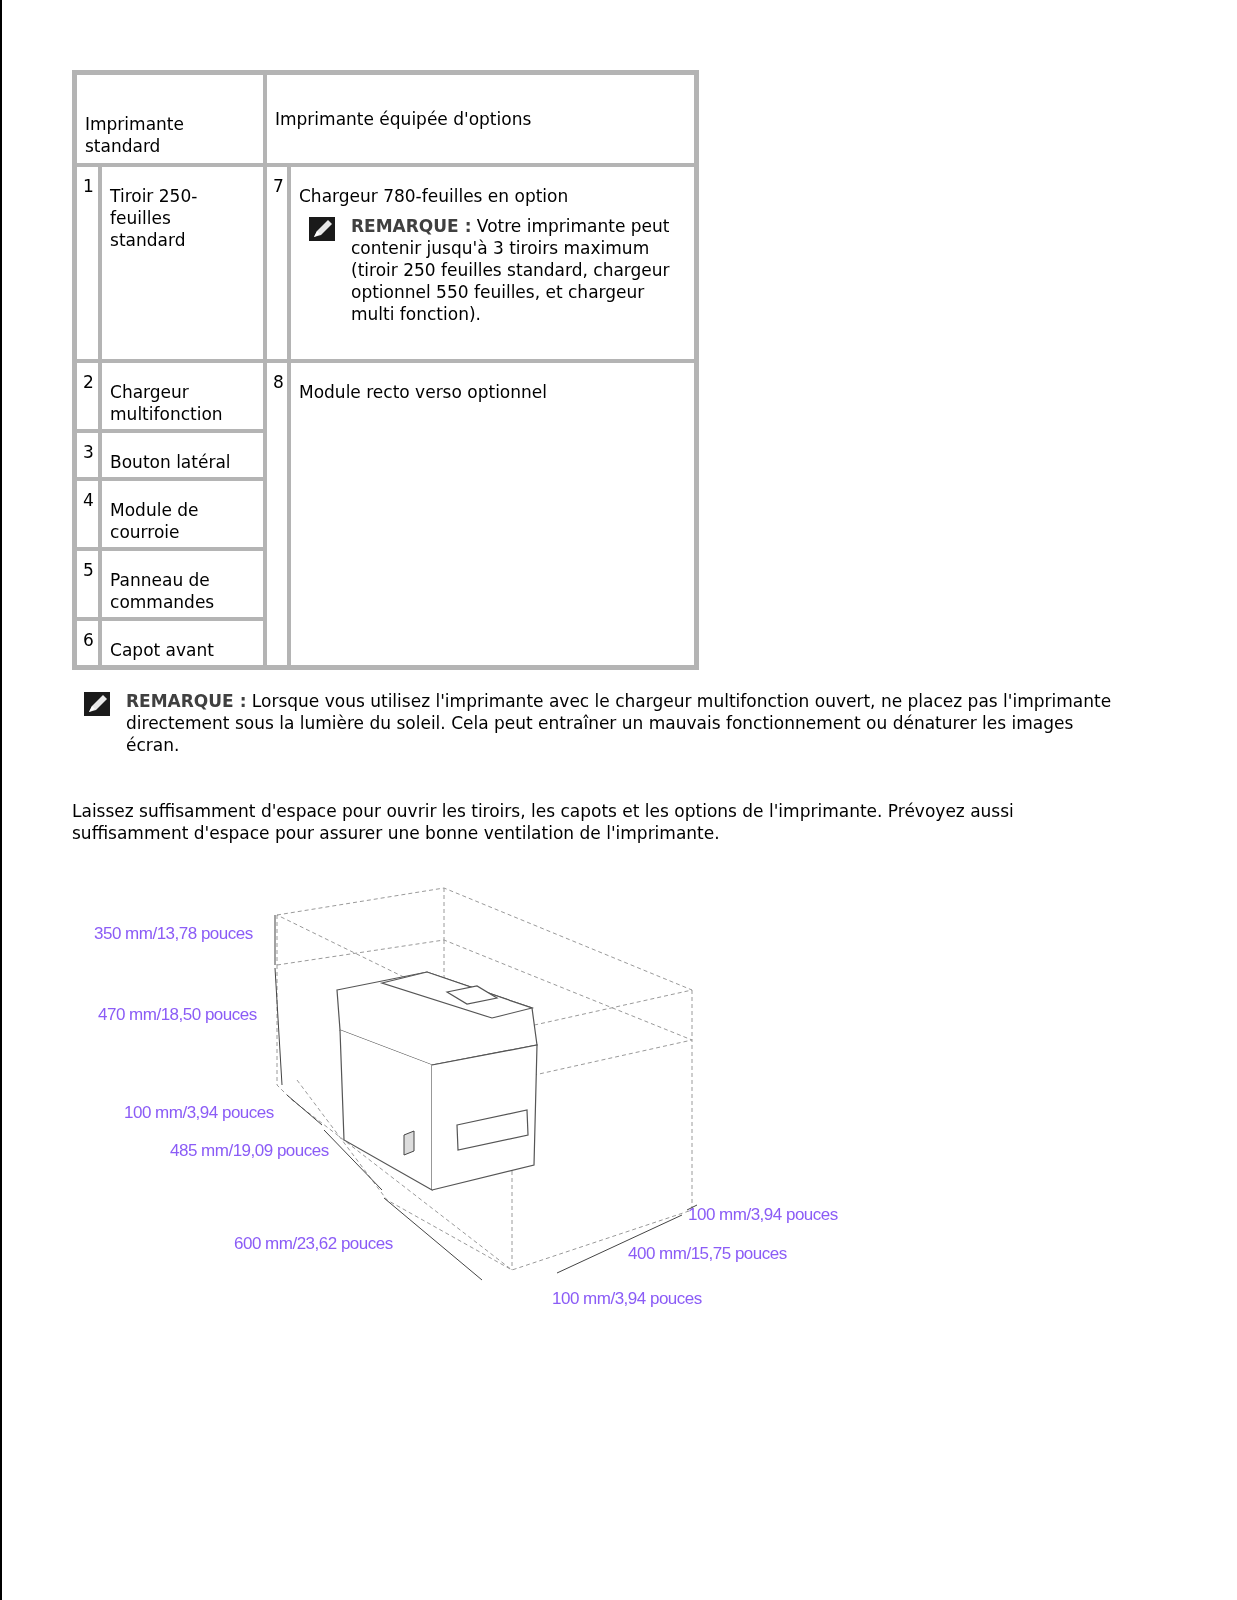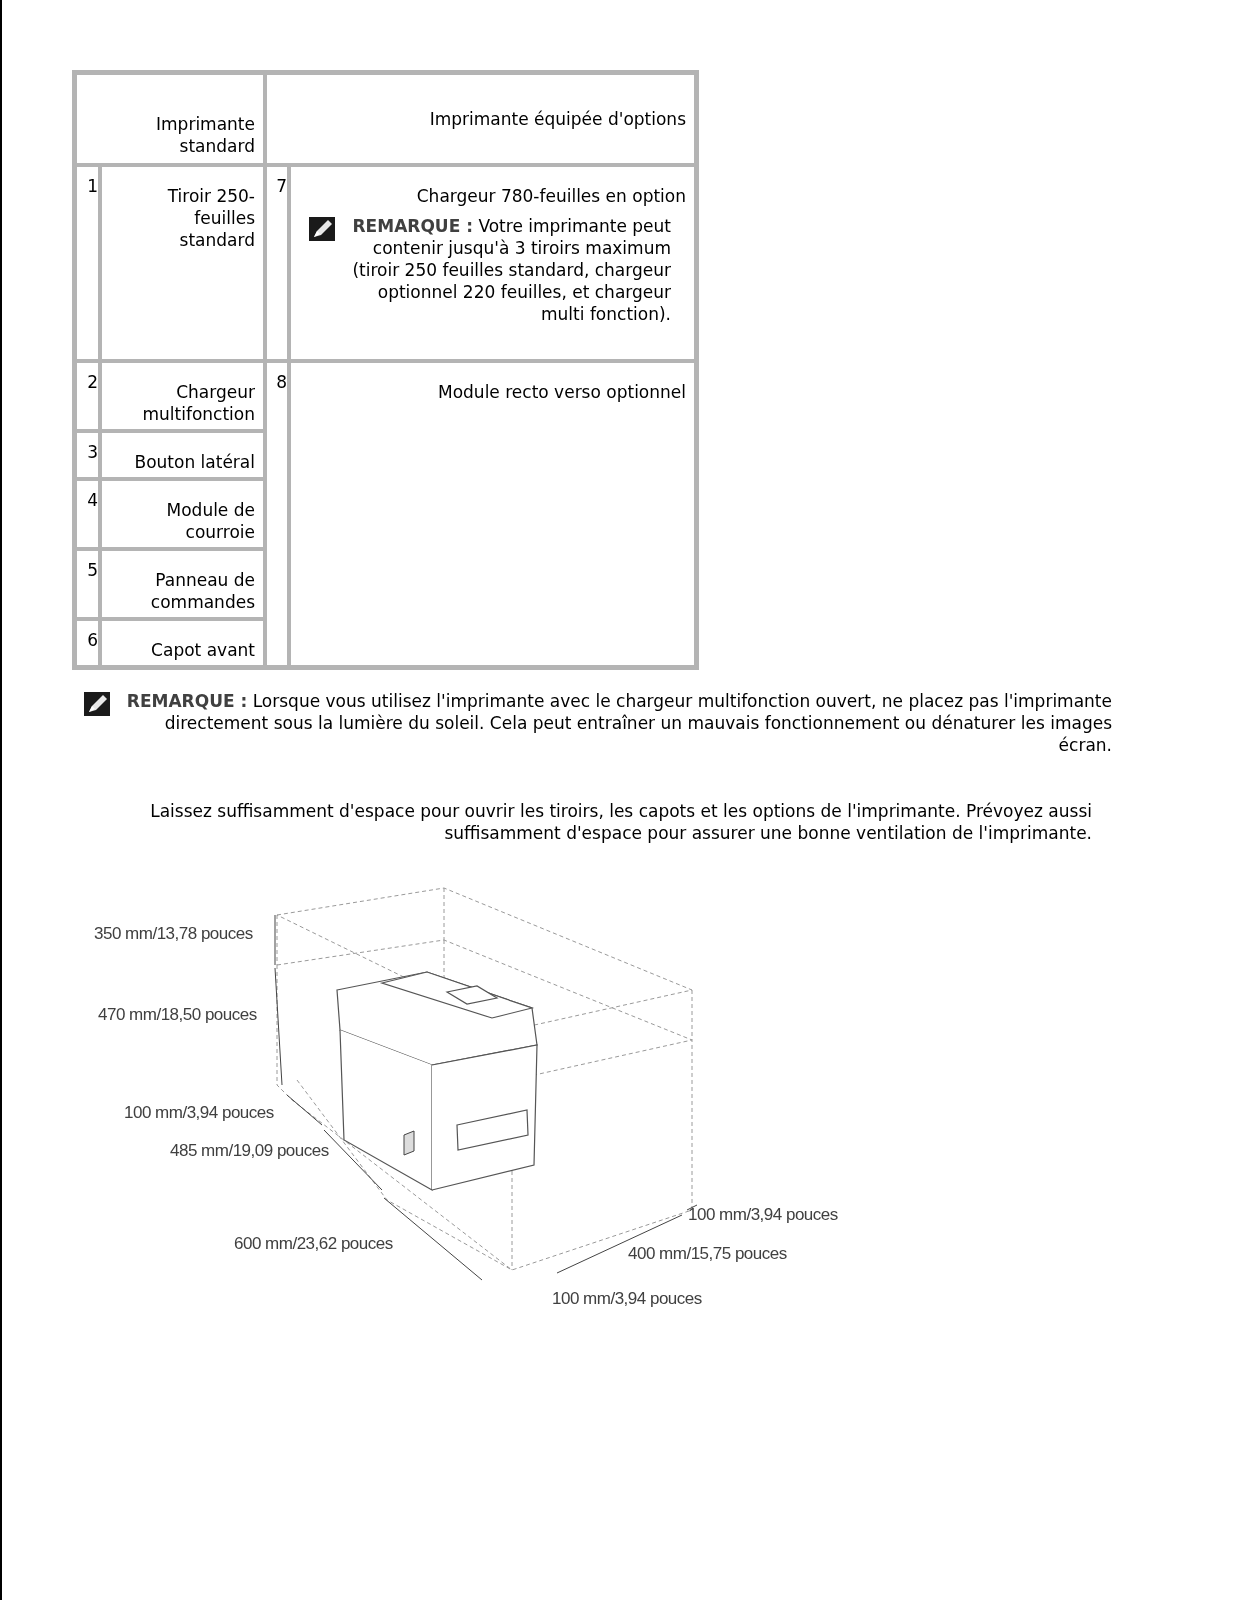--- a/index.html
+++ b/index.html
@@ -1,21 +1,21 @@
 <!DOCTYPE html>
 <html><head>
 <meta charset="utf-8">
 <style>
   html, body { margin: 0; padding: 0; background: #ffffff; }
   body {
     width: 1237px; height: 1600px; position: relative; overflow: hidden;
     font-family: "DejaVu Sans", sans-serif; font-size: 17px; color: #000;
     border-left: 2px solid #000; box-sizing: border-box;
   }
-  .wrap { position: absolute; left: 70px; top: 70px; width: 1080px; text-align: right; }
+  .wrap { position: absolute; left: 70px; top: 70px; width: 1080px; }
   table.parts {
     border-collapse: separate; border-spacing: 0;
     border: 3px solid #b4b4b4; width: 627px;
     font-size: 17px; line-height: 22px;
   }
   table.parts td {
     border: 2px solid #b4b4b4; vertical-align: top; padding: 0;
   }
   .hdr { height: 82px; vertical-align: bottom !important; padding: 0 8px 6px 8px !important; }
   .hdr span { display: block; }
@@ -28,21 +28,21 @@
     background: #1a1a1a; position: relative;
   }
   .note-icon svg { position: absolute; left: 0; top: 0; }
   .note-label { color: #404040; font-weight: bold; }
   .page-note { display: flex; margin-top: 20px; width: 1040px; line-height: 22px; }
   .page-note .note-icon { margin: 2px 16px 0 12px; }
   .para { margin-top: 44px; width: 1020px; line-height: 22px; }
   .diagram { position: absolute; left: 80px; top: 880px; width: 800px; height: 440px; }
   .dim {
     position: absolute; font-family: "Liberation Sans", sans-serif;
-    font-size: 17px; color: #404040; letter-spacing: -0.5px; white-space: nowrap;
+    font-size: 17px; color: #8b5cf6; letter-spacing: -0.5px; white-space: nowrap;
   }
 </style>
 </head>
 <body>
 
 <div class="wrap">
   <table class="parts">
     <tbody>
         <tr>
       <td class="hdr" colspan="2" style="width:170px">
@@ -64,21 +64,21 @@
       <td class="desc-wide">
         <div>Chargeur 780-feuilles en option</div>
         <div class="note-inner">
           <span class="note-icon">
             <svg width="26" height="24" viewBox="0 0 26 24">
                   <path d="M5 20 L8 14 L19 3 L23 7 L12 18 Z" fill="#e8e8e8"></path>
                   <path d="M5 20 L8 14 L11 17 Z" fill="#fff"></path>
                 </svg>
           </span>
           <span style="width:320px">
-            <span class="note-label">REMARQUE :</span><span> Votre imprimante peut contenir jusqu'à 3 tiroirs maximum (tiroir 250 feuilles standard, chargeur optionnel 220 feuilles, et chargeur multi fonction).</span>
+            <span class="note-label">REMARQUE :</span><span> Votre imprimante peut contenir jusqu'à 3 tiroirs maximum (tiroir 250 feuilles standard, chargeur optionnel 550 feuilles, et chargeur multi fonction).</span>
           </span>
         </div>
       </td>
     </tr>
     <tr style="height:66px">
       <td class="num">2</td>
       <td class="desc">
         <div>Chargeur</div>
         <div>multifonction</div>
       </td>

